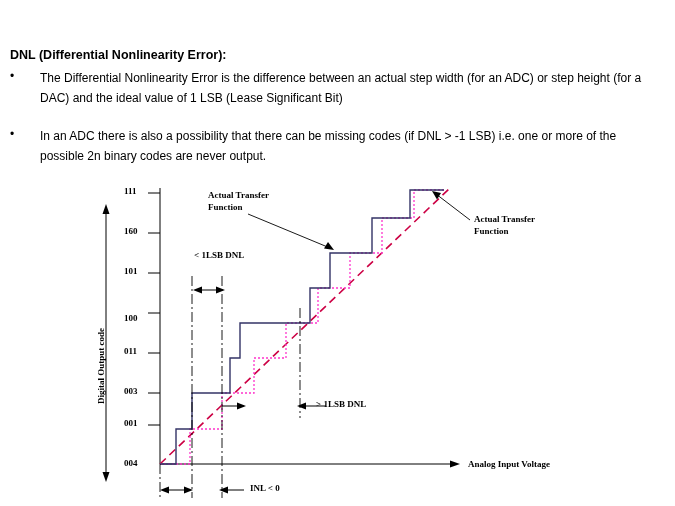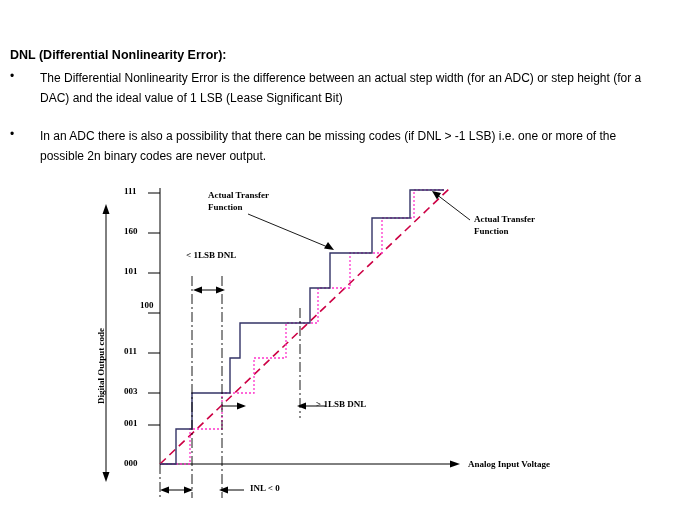--- a/index.html
+++ b/index.html
@@ -165,34 +165,34 @@
       <line x1="248" y1="46" x2="330" y2="80" stroke="#000" stroke-width="0.9"></line>
       <polygon points="334,82 324,80.5 328,74" fill="#000"></polygon>
 
       <line x1="470" y1="52" x2="436" y2="26" stroke="#000" stroke-width="0.9"></line>
       <polygon points="432,23 441,25 437,31.5" fill="#000"></polygon>
     </svg>
 
     <div class="lbl" style="left:124px; top:18px;">111</div>
     <div class="lbl" style="left:124px; top:58px;">160</div>
     <div class="lbl" style="left:124px; top:98px;">101</div>
-    <div class="lbl" style="left:124px; top:132px;margin-left:16px;">100</div>
+    <div class="lbl" style="left:124px; top:145px;">100</div>
     <div class="lbl" style="left:124px; top:178px;">011</div>
     <div class="lbl" style="left:124px; top:218px;">003</div>
     <div class="lbl" style="left:124px; top:250px;">001</div>
-    <div class="lbl" style="left:124px; top:290px;">000</div>
+    <div class="lbl" style="left:124px; top:290px;">004</div>
 
     <div class="ylabel" style="left:96px; top:236px;">Digital Output code</div>
 
     <div class="lbl" style="left:468px; top:291px;">Analog Input Voltage</div>
 
     <div class="lbl" style="left:208px; top:22px;">Actual Transfer</div>
     <div class="lbl" style="left:208px; top:34px;">Function</div>
 
     <div class="lbl" style="left:474px; top:46px;">Actual Transfer</div>
     <div class="lbl" style="left:474px; top:58px;">Function</div>
 
-    <div class="lbl" style="left:186px; top:82px;">&lt; 1LSB DNL</div>
+    <div class="lbl" style="left:194px; top:82px;">&lt; 1LSB DNL</div>
     <div class="lbl" style="left:316px; top:231px;">&gt; 1LSB DNL</div>
     <div class="lbl" style="left:250px; top:315px;">INL &lt; 0</div>
 
   </div>
 </div>
 
 </body></html>

